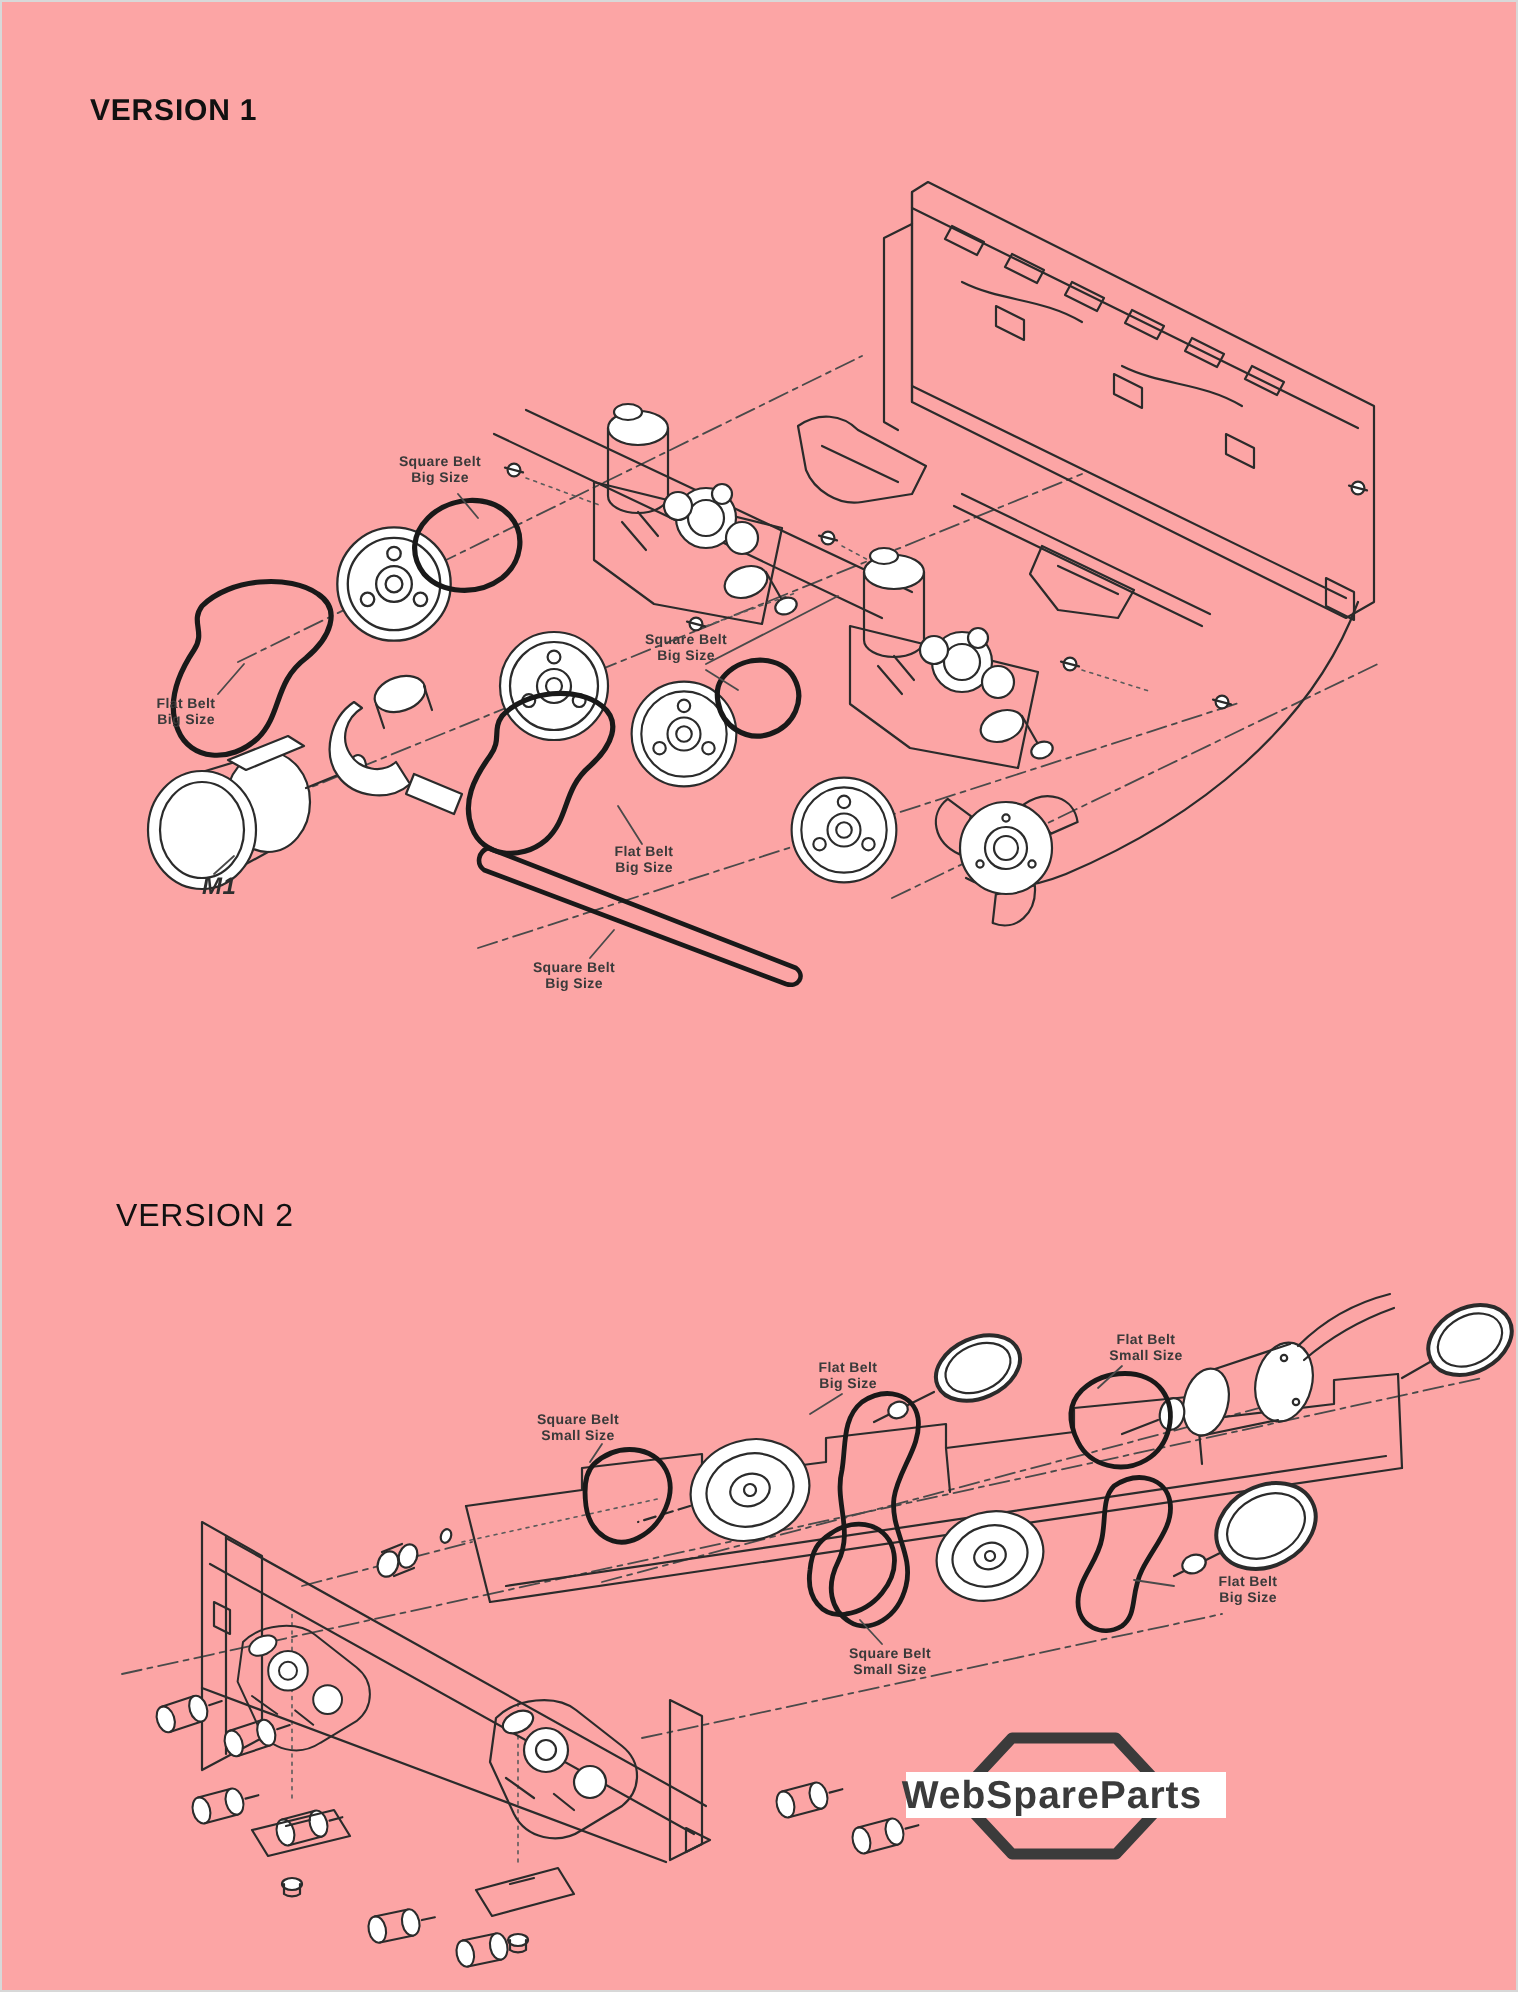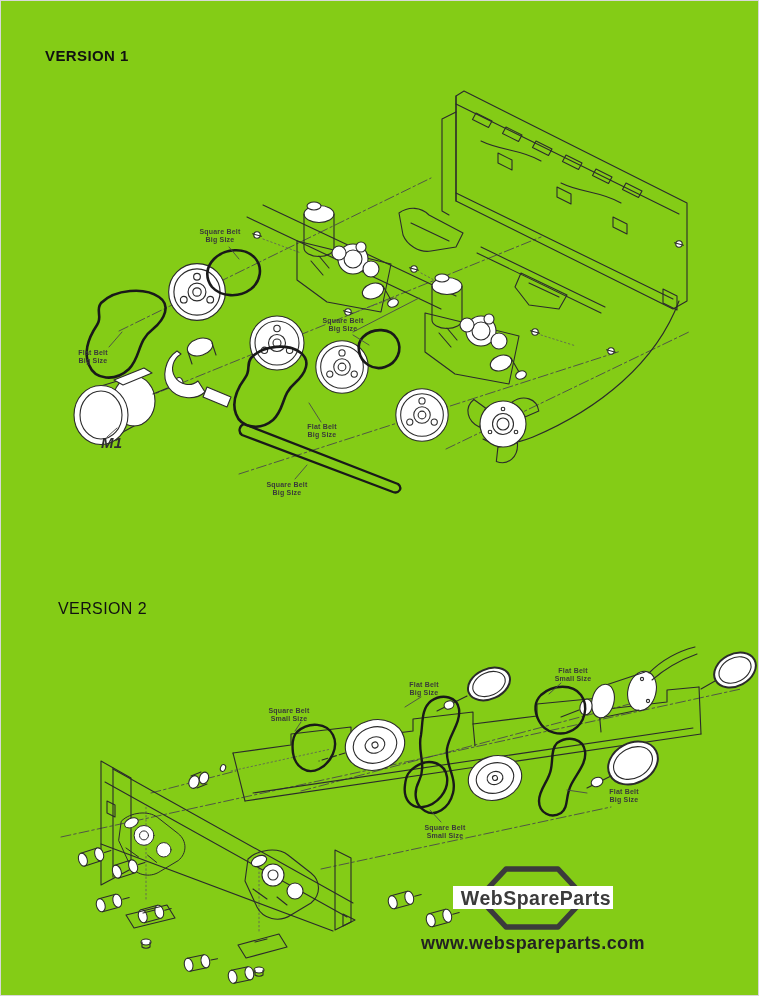--- a/index.html
+++ b/index.html
@@ -1,41 +1,41 @@
 <!DOCTYPE html>
 <html><head>
 <meta charset="utf-8">
 <style>
   html,body{margin:0;padding:0;background:#e8e8e8;}
   .page{
     position:relative;width:759px;height:996px;margin:0 auto;
-    background:#84cc16;border:1px solid #d8d8d8;box-sizing:border-box;
+    background:#fca5a5;border:1px solid #d8d8d8;box-sizing:border-box;
     font-family:"Liberation Sans",sans-serif;overflow:hidden;
   }
   .art{position:absolute;left:0;top:0;}
   .v1-title{
     position:absolute;left:44px;top:46px;
     font-size:15px;font-weight:bold;letter-spacing:.4px;color:#111;
   }
   .v2-title{
     position:absolute;left:57px;top:599px;
     font-size:16px;font-weight:normal;letter-spacing:.4px;color:#111;
   }
   .intro{
     position:absolute;left:44px;top:89px;width:320px;
     font-size:14px;font-weight:bold;line-height:19px;color:#151515;
     white-space:pre-line;
   }
   .plabel{
     position:absolute;font-size:7px;font-weight:bold;line-height:8.2px;
     color:#3a3a3a;text-align:center;white-space:pre-line;letter-spacing:.2px;
   }
-  .plabel.m1{font-style:italic;font-size:15px;text-align:left;color:#2e2e2e;}
+  .plabel.m1{font-style:italic;font-size:12px;text-align:left;color:#2e2e2e;}
   .logo-text{
-    position:absolute;left:434px;top:886px;width:202px;text-align:center;
+    position:absolute;left:424px;top:886px;width:202px;text-align:center;
     font-size:19.5px;font-weight:bold;letter-spacing:.5px;color:#3b3b3b;
   }
   .site-url{
     position:absolute;left:407px;top:932px;width:250px;text-align:center;
     font-size:18px;font-weight:bold;letter-spacing:.4px;color:#222;
   }
 </style>
 </head>
 <body>
 
@@ -364,15 +364,14 @@
   <div class="plabel" style="left:388px;top:680px;width:70px">Flat Belt
 Big Size</div>
   <div class="plabel" style="left:527px;top:666px;width:90px">Flat Belt
 Small Size</div>
   <div class="plabel" style="left:399px;top:823px;width:90px">Square Belt
 Small Size</div>
   <div class="plabel" style="left:588px;top:787px;width:70px">Flat Belt
 Big Size</div>
 
   <div class="logo-text">WebSpareParts</div>
-  <div class="site-url">www.webspareparts.com</div>
 
 </div>
 
 </body></html>

